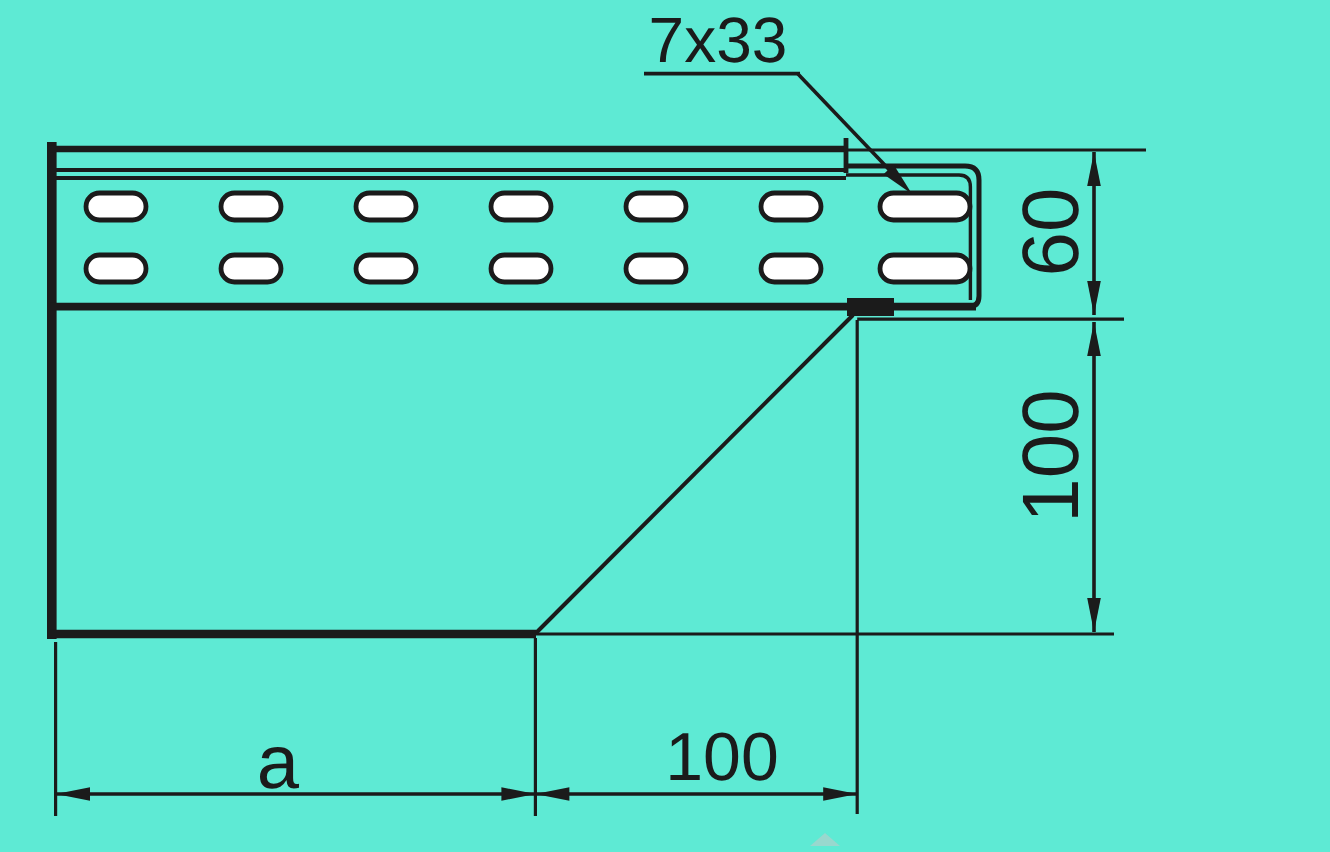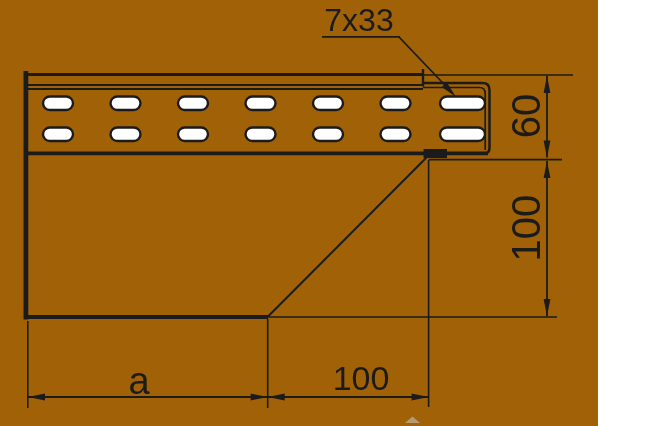--- a/index.html
+++ b/index.html
@@ -2,23 +2,23 @@
 <html><head>
 <meta charset="utf-8">
 <style>
   html, body {
     margin: 0;
     padding: 0;
     background: #ffffff;
   }
   .stage {
     position: relative;
-    width: 598px;
+    width: 665px;
     height: 426px;
-    background: #a16207;
+    background: #5eead4;
     overflow: hidden;
     font-family: "Liberation Sans", sans-serif;
   }
   svg { display: block; }
   .ink-line   { stroke: #1b1b1b; fill: none; }
   .ink-fill   { fill: #1b1b1b; stroke: none; }
   .slot       { fill: #ffffff; stroke: #1b1b1b; stroke-width: 2.4; }
   .dim-text {
     fill: #1b1b1b;
     font-family: "Liberation Sans", sans-serif;

